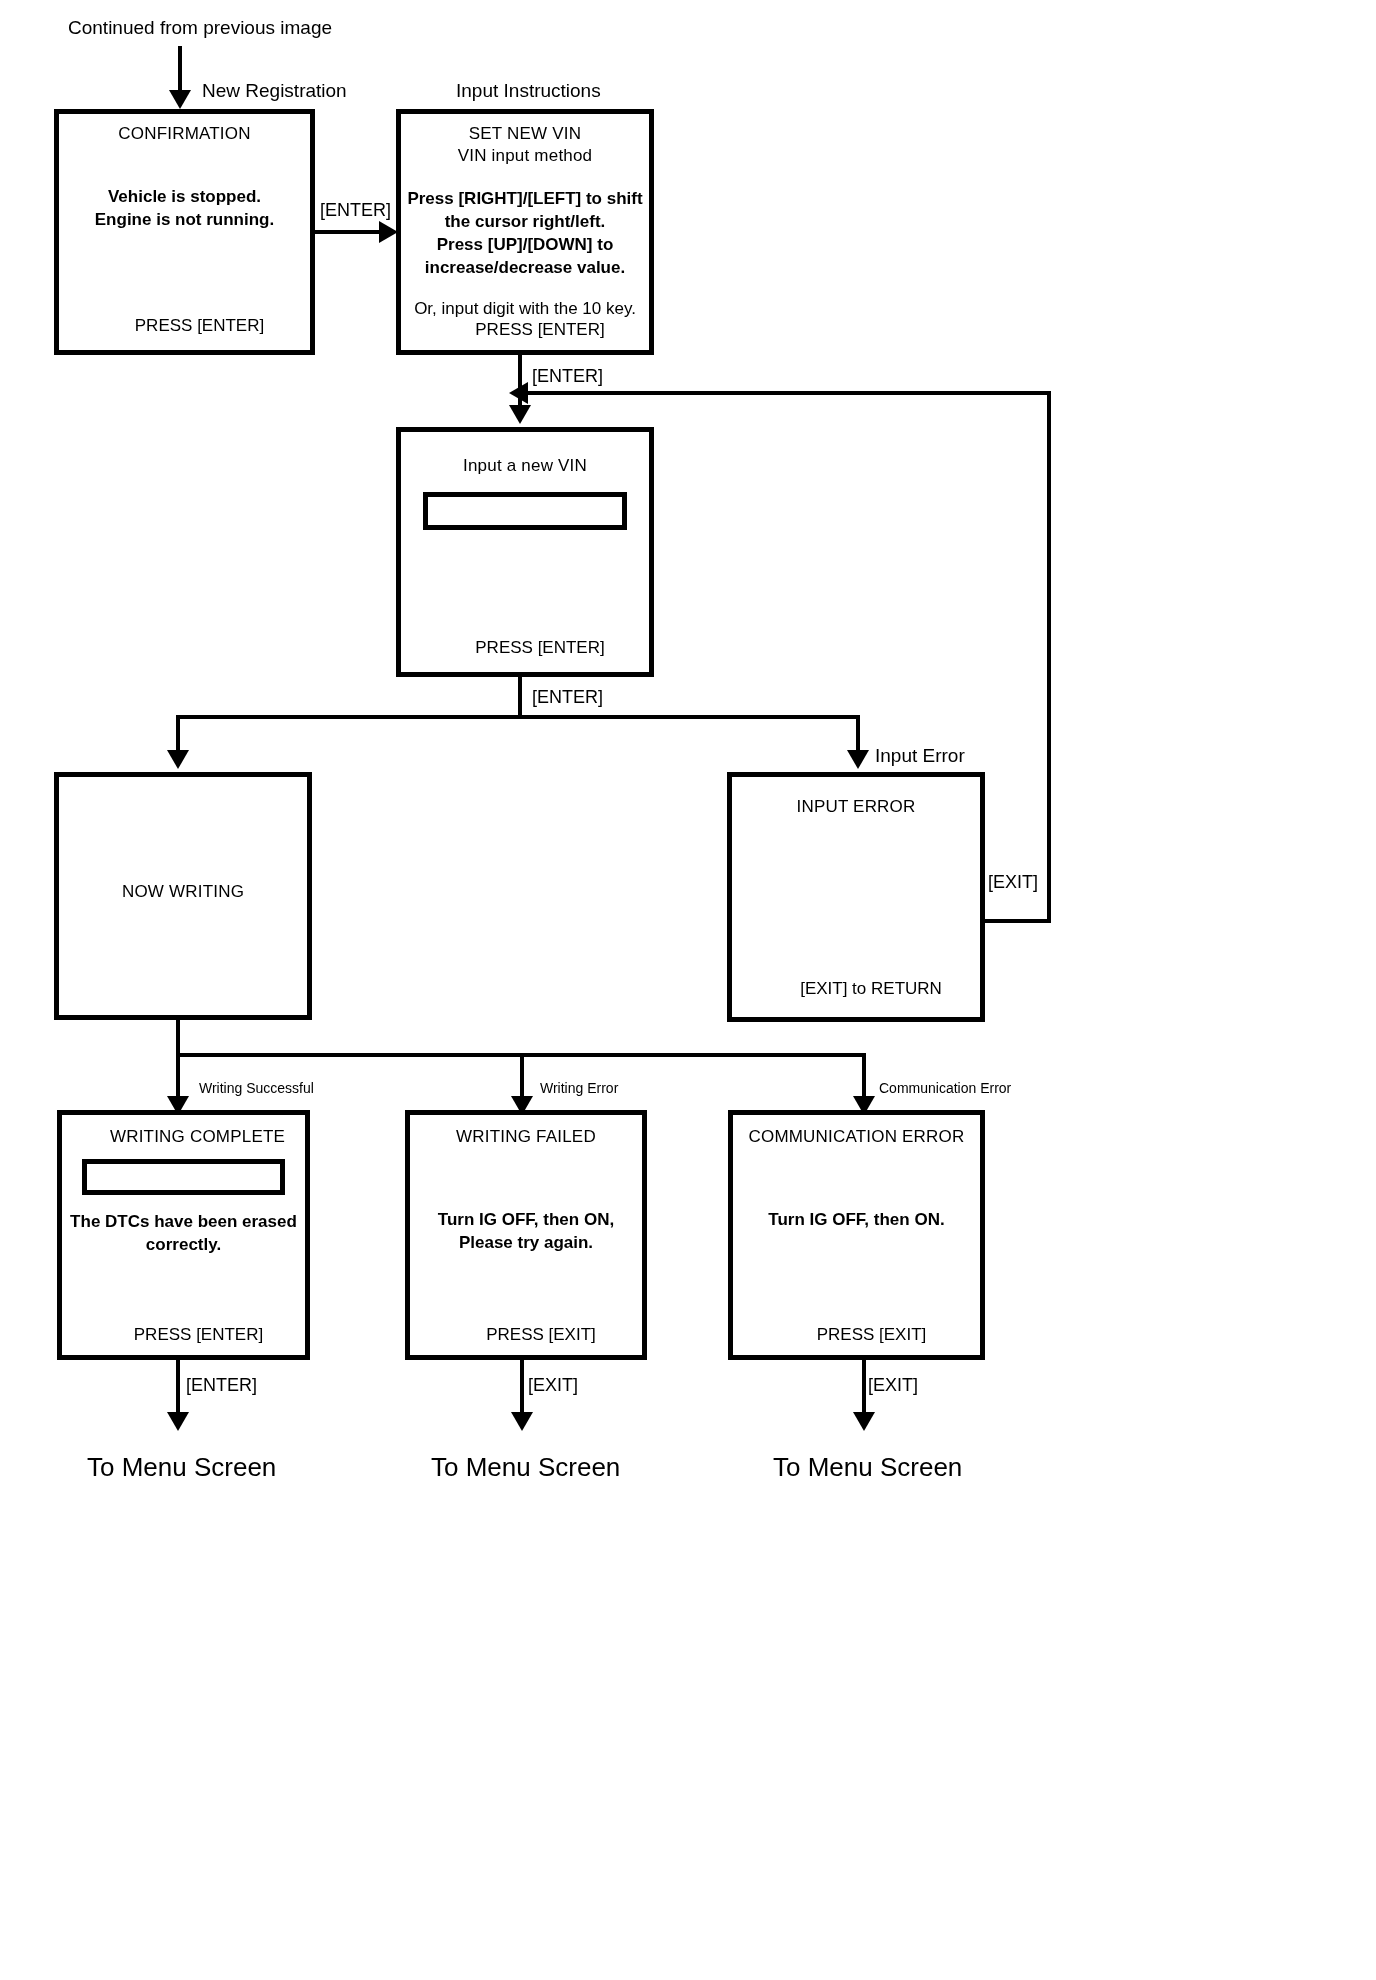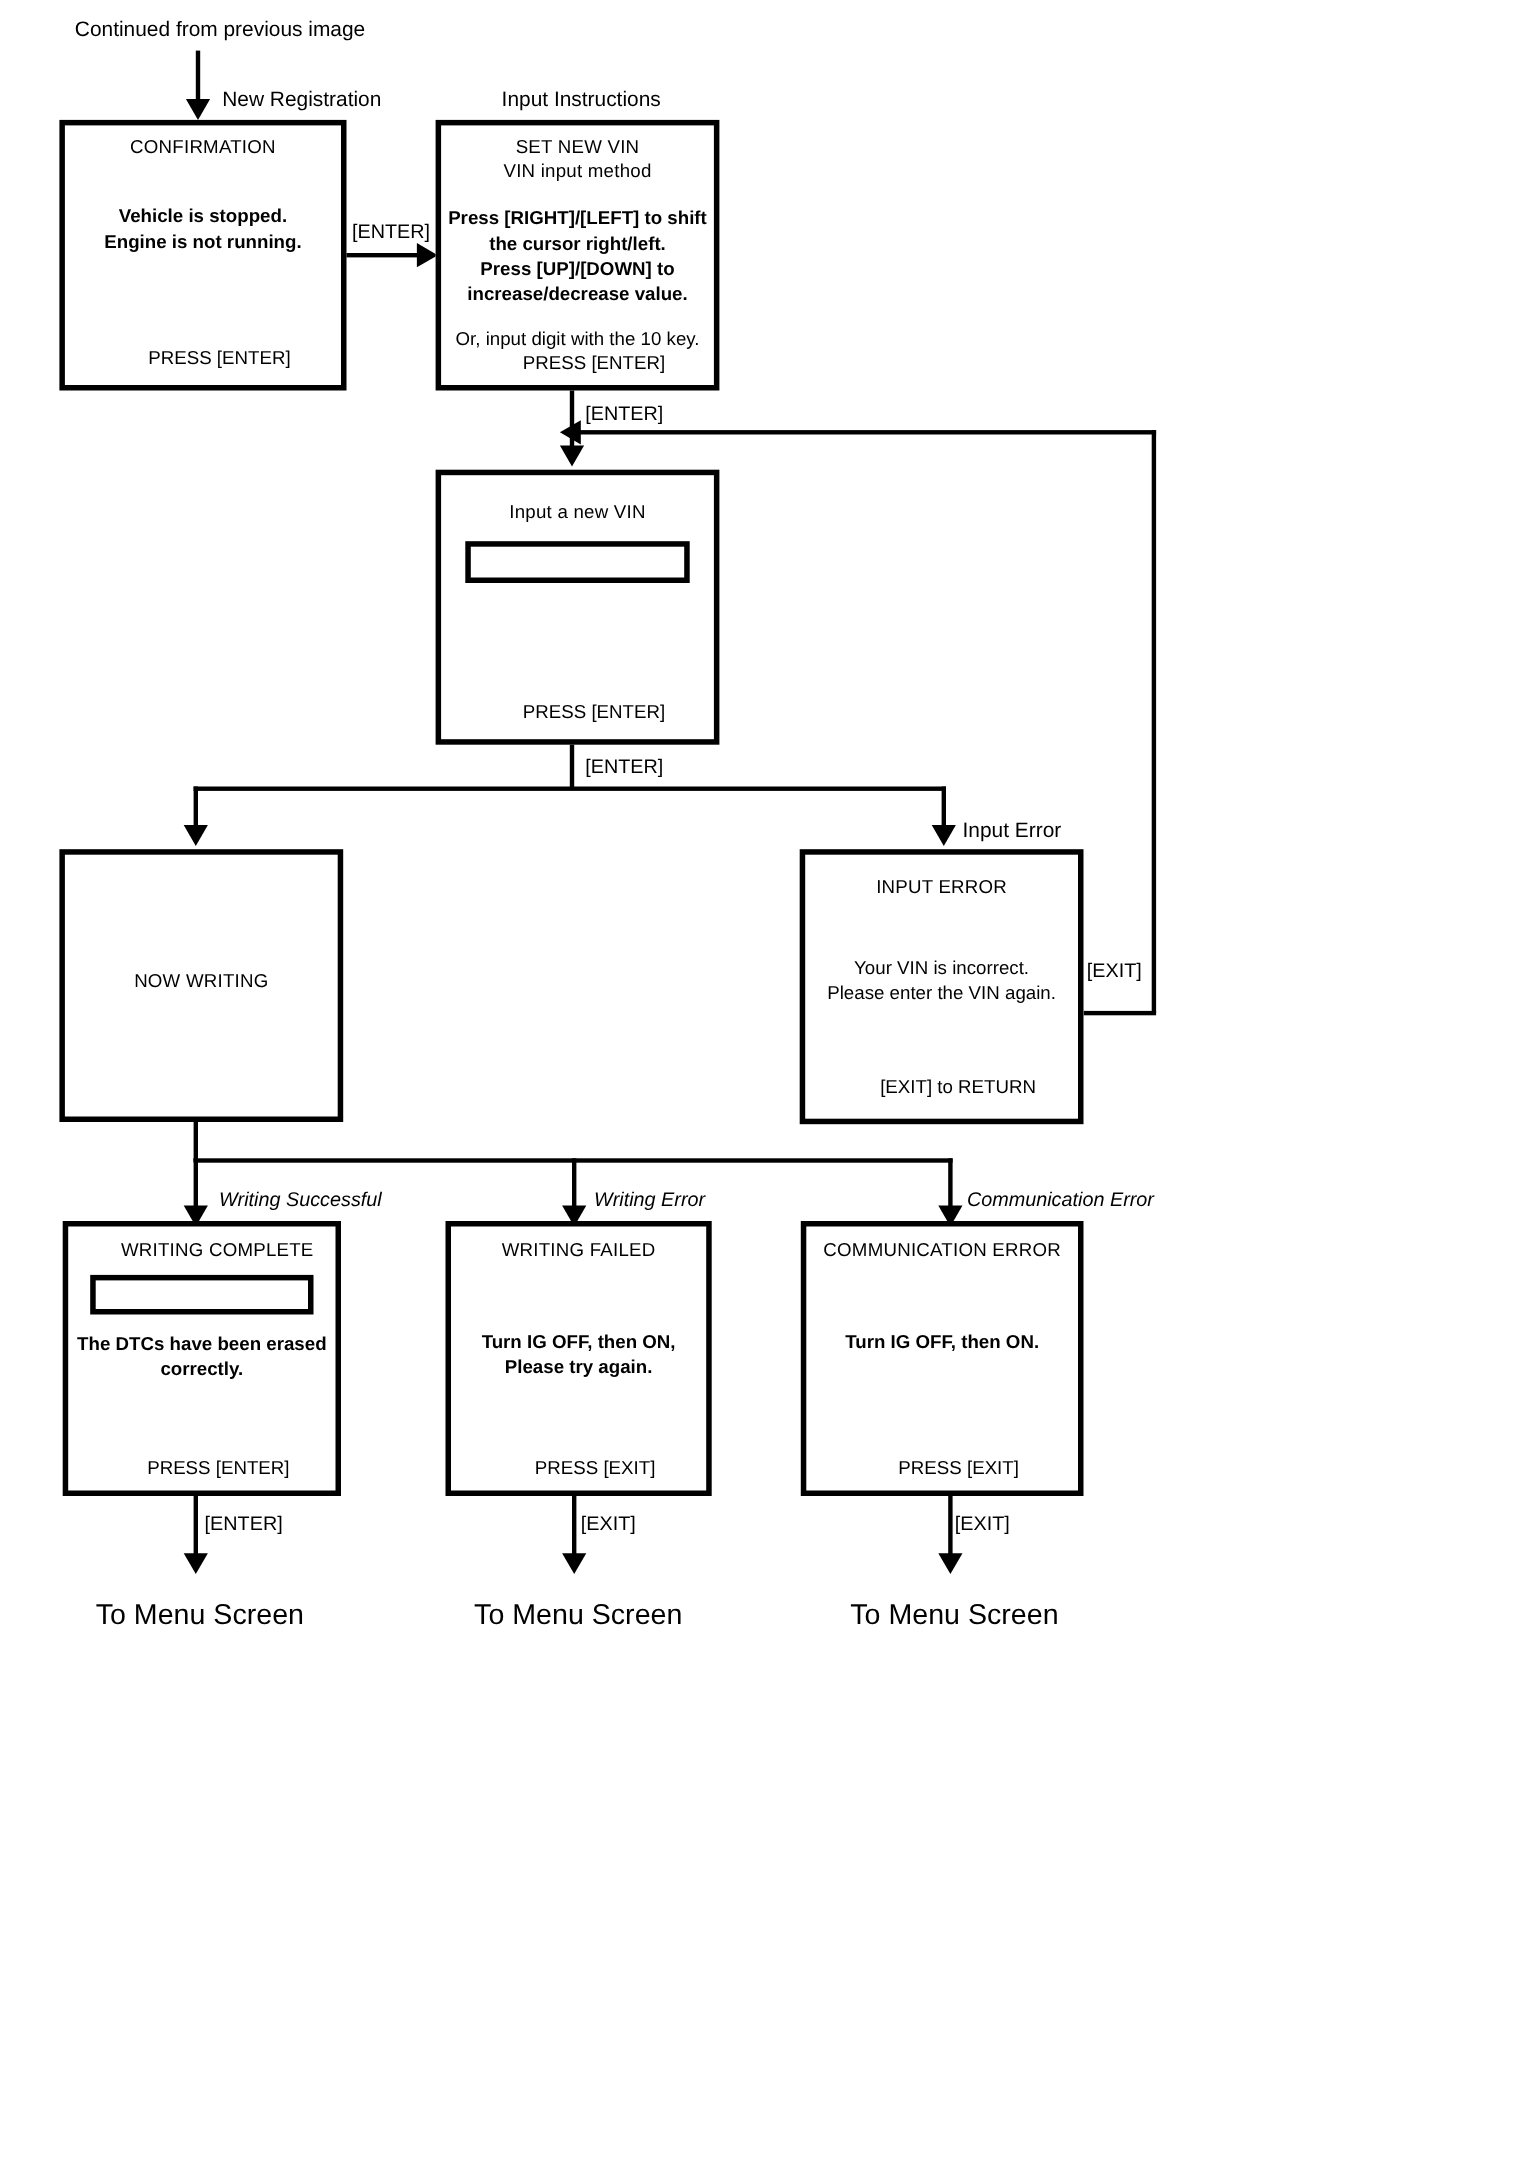--- a/index.html
+++ b/index.html
@@ -54,22 +54,21 @@
   }
 
   
   .caption {
     position: absolute;
     font-size: 19px;
     font-weight: 400;
     white-space: nowrap;
   }
   .caption.small {
-    font-size: 18px;
-    font-style: italic;
+    font-size: 14px;
   }
   .edge-label {
     position: absolute;
     font-size: 18px;
     font-weight: 400;
     white-space: nowrap;
   }
   .terminal-label {
     position: absolute;
     font-size: 26px;
@@ -169,24 +168,20 @@
   <div class="arrow-down" style="left:847px; top:750px;"></div>
 
   <div class="caption" style="left:875px; top:745px;">Input Error</div>
 
   <div class="screen-box" style="left:54px; top:772px; width:258px; height:248px;">
     <div class="screen-title" style="position:absolute; left:0; right:0; top:105px;">NOW WRITING</div>
   </div>
 
   <div class="screen-box" style="left:727px; top:772px; width:258px; height:250px;">
     <div class="screen-title" style="margin-top:20px;">INPUT ERROR</div>
-    <div style="margin-top:52px;">
-      <div class="screen-line reg">Your VIN is incorrect.</div>
-      <div class="screen-line reg">Please enter the VIN again.</div>
-    </div>
     <div class="screen-footer" style="position:absolute; left:0; right:0; bottom:18px;">[EXIT] to RETURN</div>
   </div>
 
   <div class="line-v" style="left:176px; top:1020px; height:36px;"></div>
   <div class="line-h" style="left:176px; top:1053px; width:690px;"></div>
 
   <div class="line-v" style="left:176px; top:1053px; height:53px;"></div>
   <div class="arrow-down" style="left:167px; top:1096px;"></div>
 
   <div class="line-v" style="left:520px; top:1053px; height:53px;"></div>

